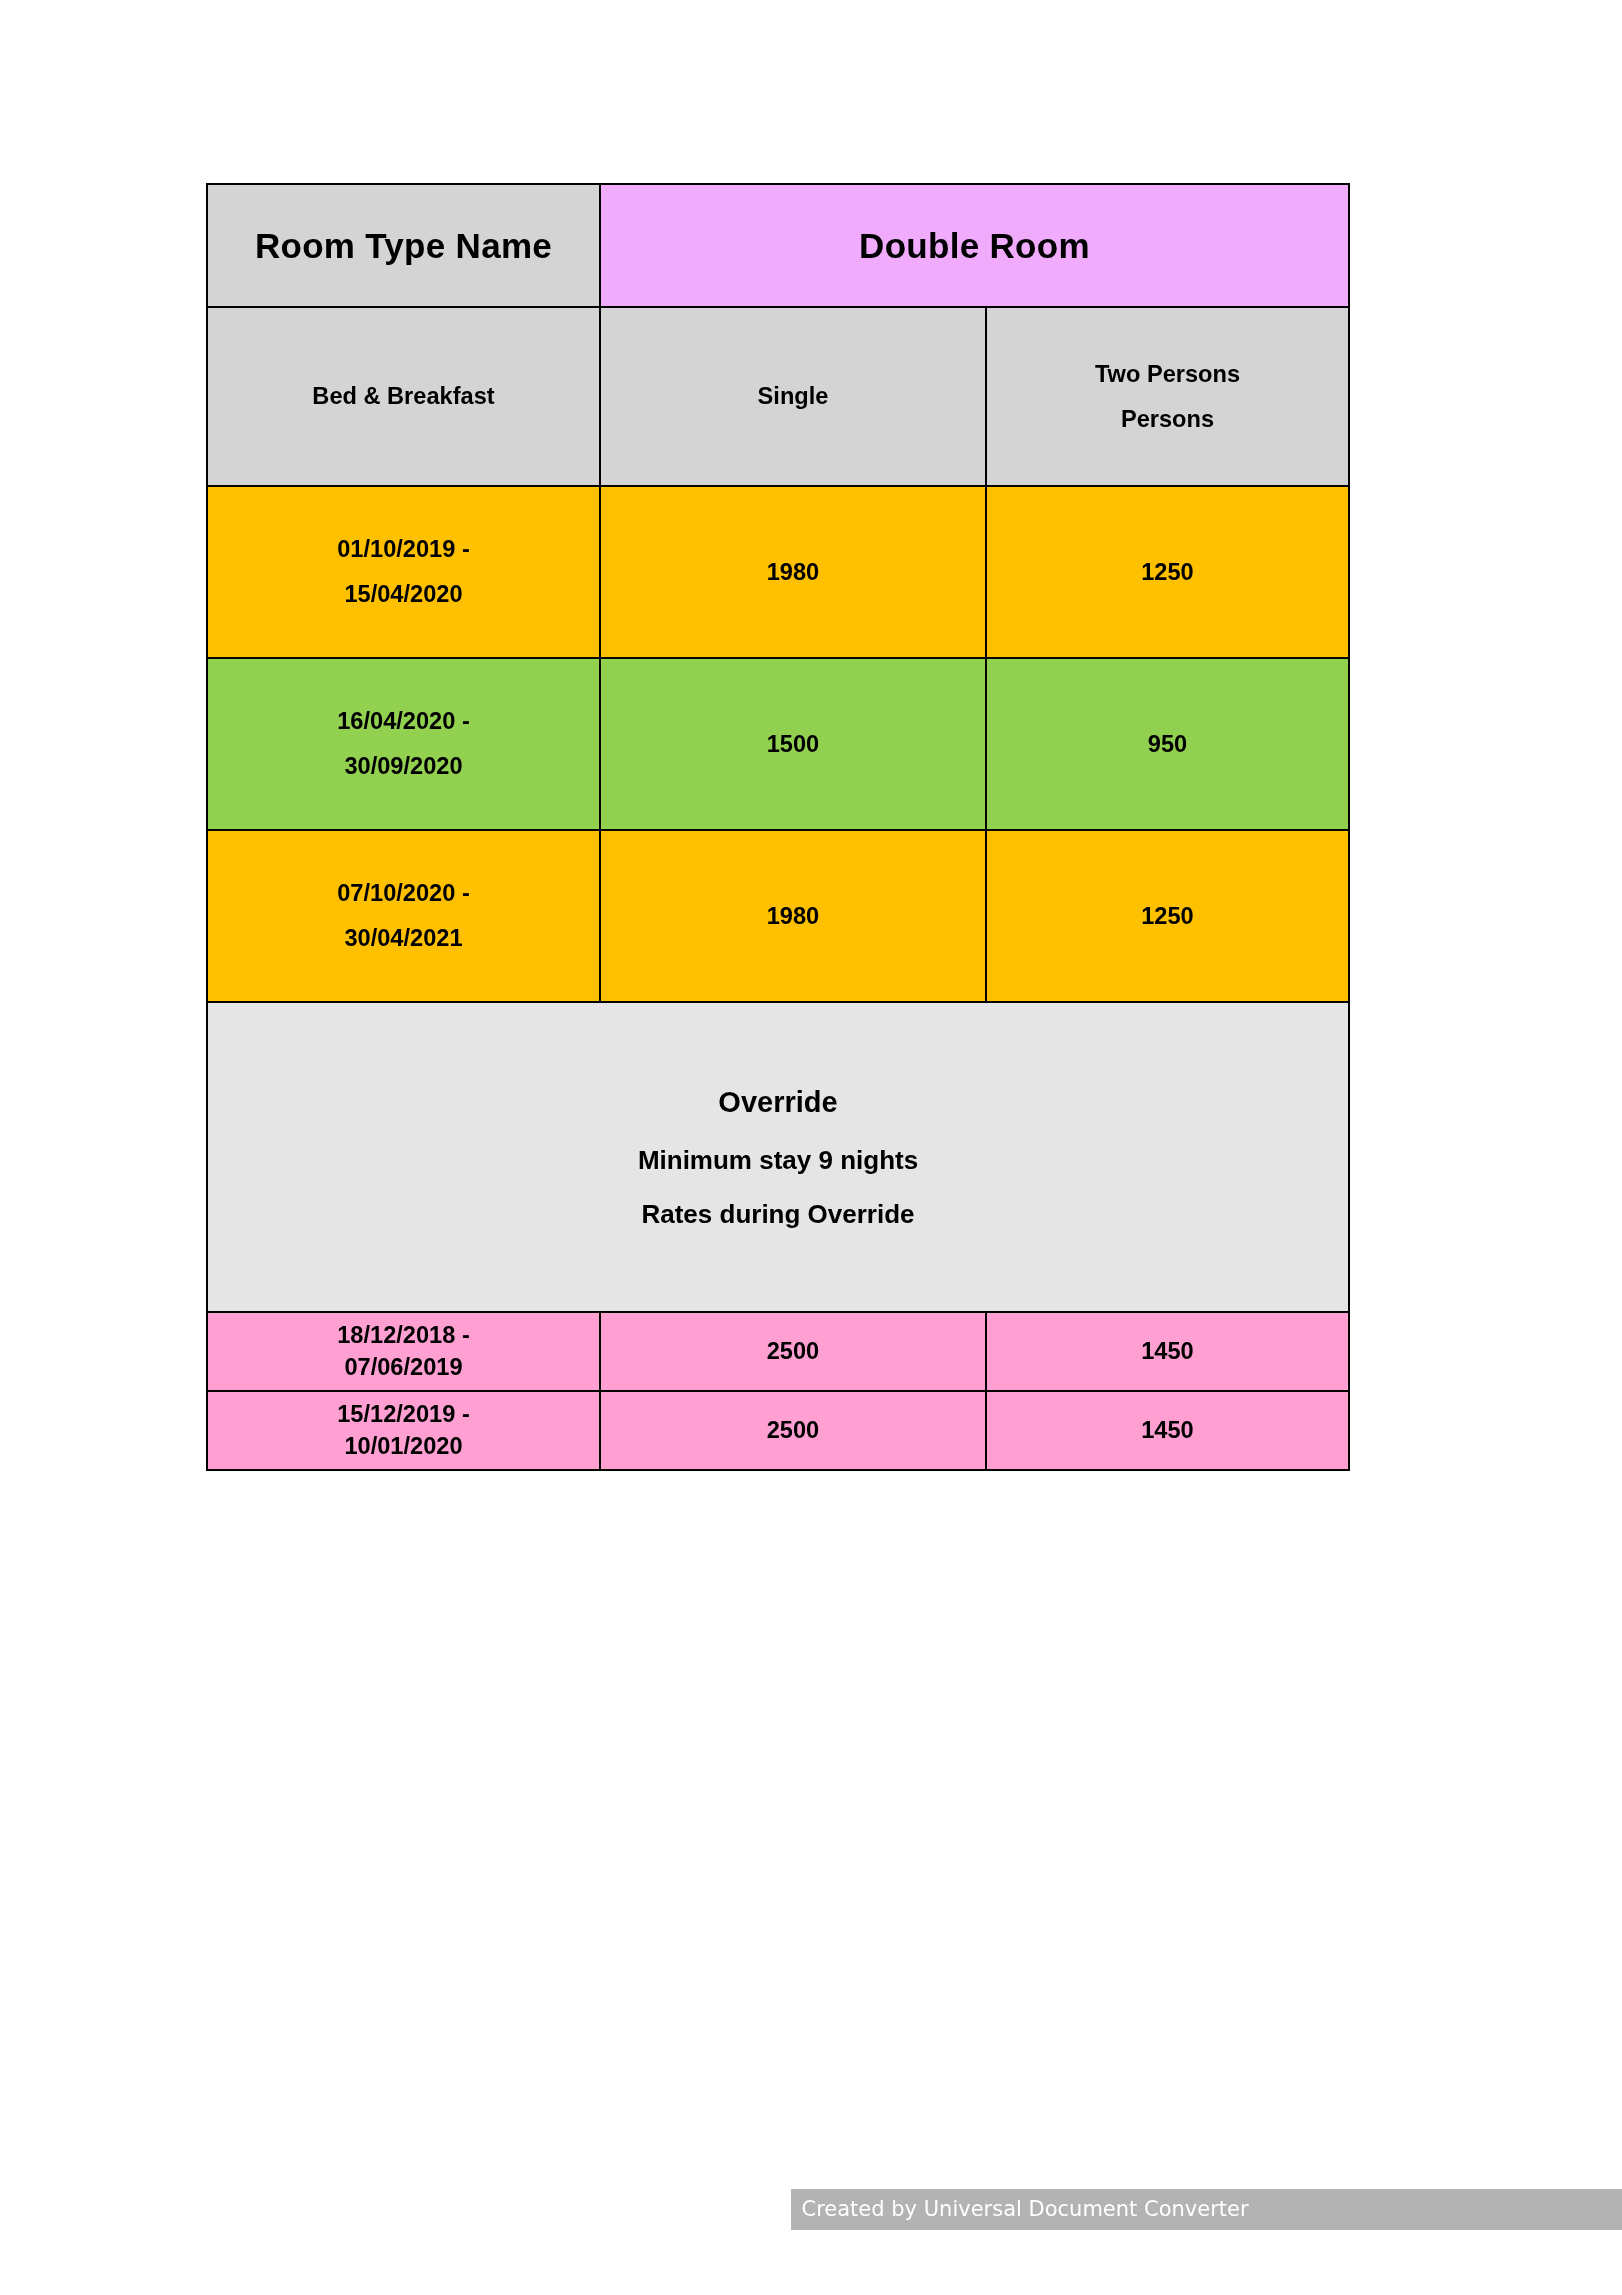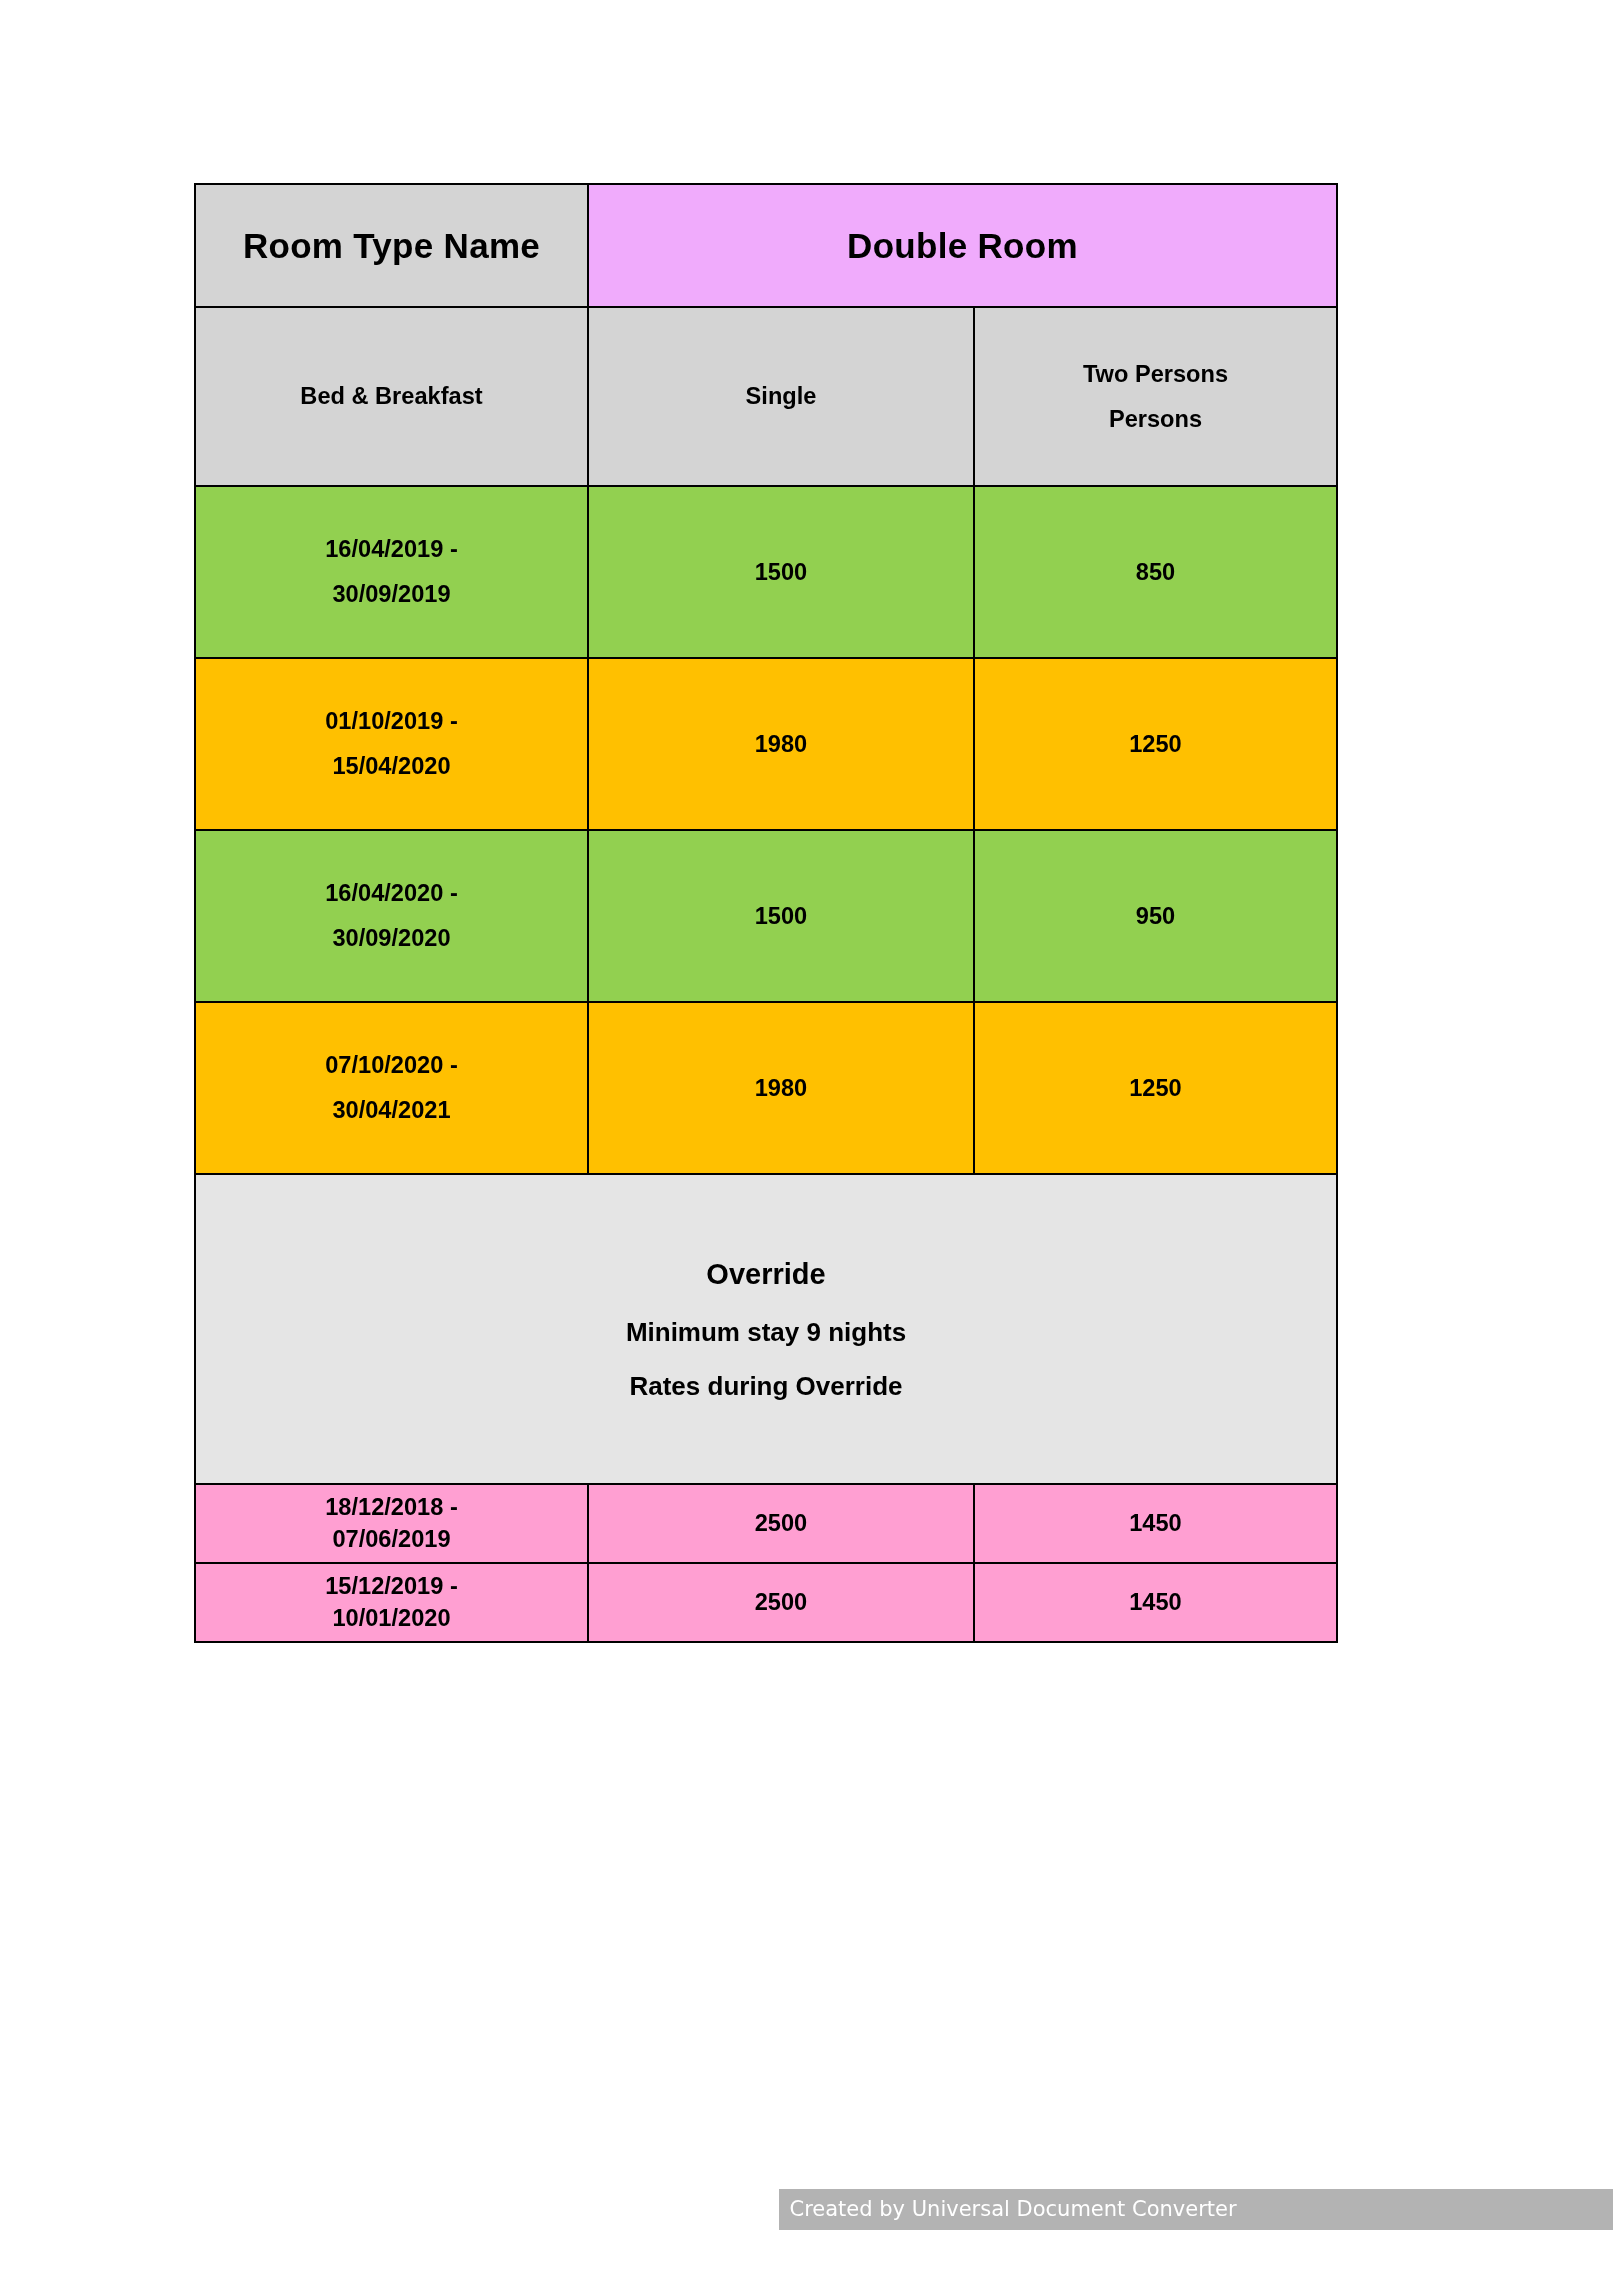--- a/index.html
+++ b/index.html
@@ -11,21 +11,21 @@
     width: 1623px;
     height: 2295px;
     position: relative;
     font-family: "Liberation Sans", sans-serif;
     color: #000000;
     overflow: hidden;
   }
 
   .page {
     position: absolute;
-    left: 0;
+    left: 12px;
     top: 0;
     width: 1386px;
     height: 2295px;
   }
 
   .rate-table {
     position: absolute;
     left: 194px;
     top: 183px;
     width: 1142px;
@@ -133,28 +133,20 @@
 
       <tr>
         <td class="hdr">Bed &amp; Breakfast</td>
         <td class="hdr">Single</td>
         <td class="hdr multiline">
           <span>Two Persons</span>
           <span>Persons</span>
         </td>
       </tr>
 
-      <tr>
-        <td class="data-cell green multiline">
-          <span>16/04/2019 -</span>
-          <span>30/09/2019</span>
-        </td>
-        <td class="data-cell green">1500</td>
-        <td class="data-cell green">850</td>
-      </tr>
 
       <tr>
         <td class="data-cell orange multiline">
           <span>01/10/2019 -</span>
           <span>15/04/2020</span>
         </td>
         <td class="data-cell orange">1980</td>
         <td class="data-cell orange">1250</td>
       </tr>
 

